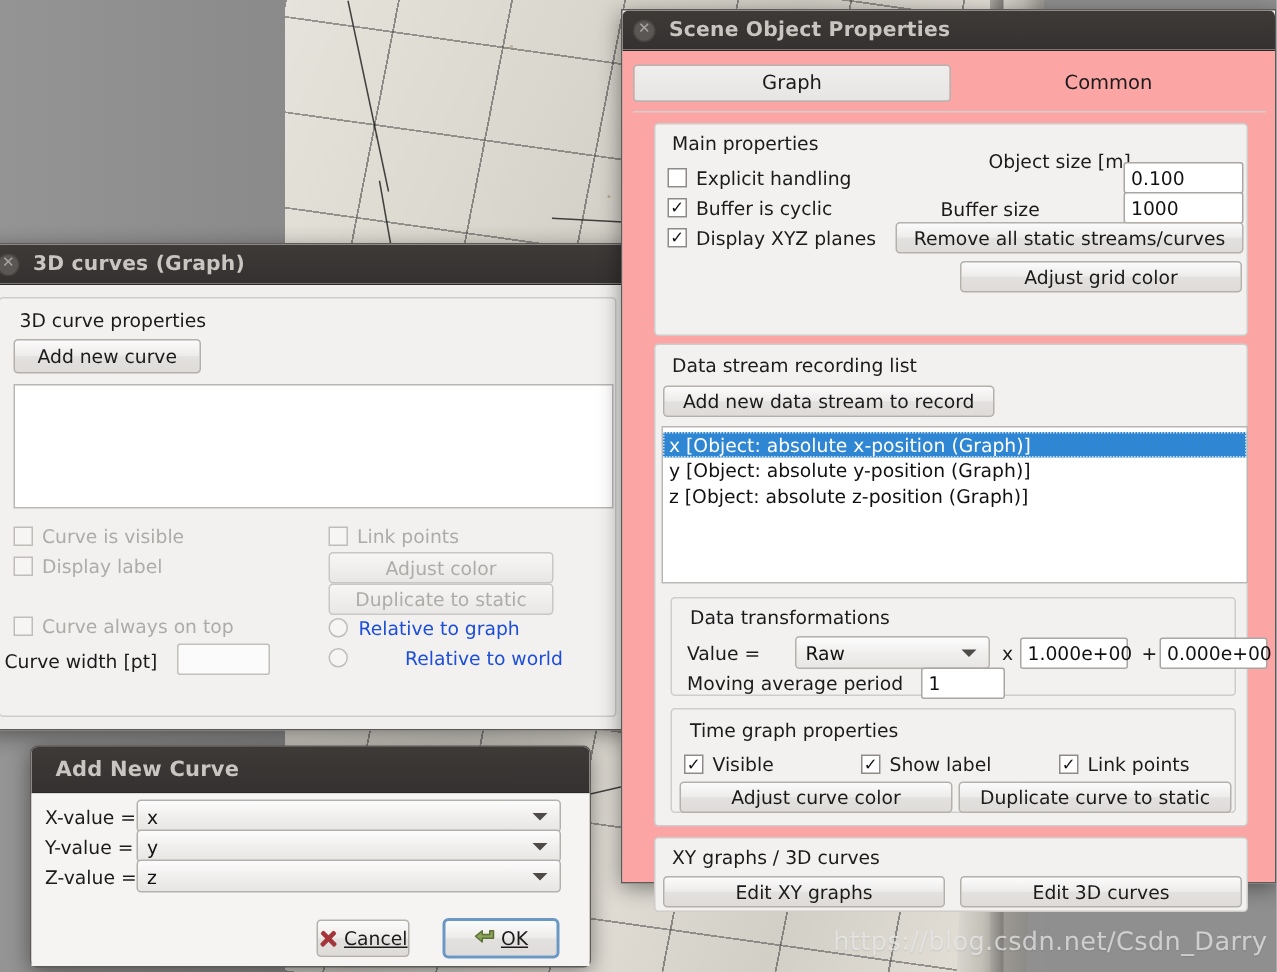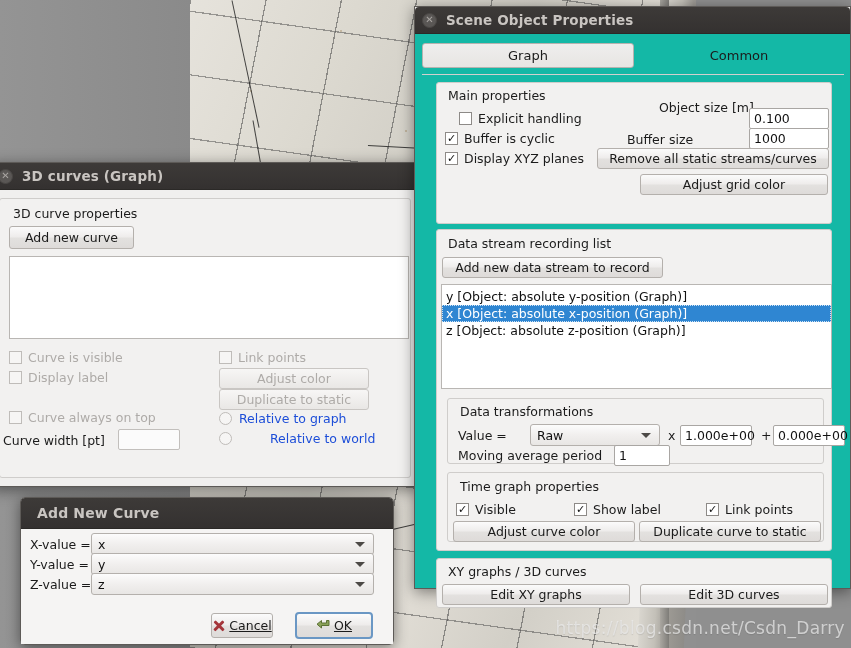--- a/index.html
+++ b/index.html
@@ -318,32 +318,32 @@
       <div class="field empty" style="left:127px; top:239px; width:62px;"></div>
     </div>
   </div>
 
   <div class="window" style="left:414px; top:6px; width:437px; height:583px;">
     <div class="titlebar">
       <div class="titlebar-close">✕</div>
       <div class="titlebar-title">Scene Object Properties</div>
     </div>
 
-    <div style="position:absolute; left:0; top:27px; right:0; bottom:0; background:#14b8a6;">
+    <div style="position:absolute; left:0; top:27px; right:0; bottom:0; background:#fca5a5;">
 
       <div class="tabbar" style="left:7px; top:9px; width:422px;">
         <div class="tab active">Graph</div>
         <div class="tab">Common</div>
       </div>
       <div class="tab-underline" style="left:7px; top:40px; width:422px;"></div>
 
       <div class="groupbox" style="left:21px; top:48px; width:396px; height:142px;"></div>
       <div class="static-label" style="left:33px; top:54px;">Main properties</div>
 
-      <div class="chk" style="left:44px; top:77px;">
+      <div class="chk" style="left:30px; top:77px;">
         <span class="box"></span>
         <span class="lbl">Explicit handling</span>
       </div>
       <div class="chk" style="left:30px; top:97px;">
         <span class="box">✓</span>
         <span class="lbl">Buffer is cyclic</span>
       </div>
       <div class="chk" style="left:30px; top:117px;">
         <span class="box">✓</span>
         <span class="lbl">Display XYZ planes</span>
@@ -358,22 +358,22 @@
       <div class="btn" style="position:absolute; left:182px; top:114px; width:232px; height:21px;">Remove all static streams/curves</div>
 
       <div class="btn" style="position:absolute; left:225px; top:140px; width:188px; height:21px;">Adjust grid color</div>
 
       <div class="groupbox" style="left:21px; top:195px; width:396px; height:322px;"></div>
       <div class="static-label" style="left:33px; top:202px;">Data stream recording list</div>
 
       <div class="btn" style="position:absolute; left:27px; top:223px; width:221px; height:21px;">Add new data stream to record</div>
 
       <div class="listbox" style="left:26px; top:250px; width:391px; height:105px; padding:3px 0 0 0;">
+        <div class="list-item selected">x [Object: absolute x-position (Graph)]</div>
         <div class="list-item">y [Object: absolute y-position (Graph)]</div>
-        <div class="list-item selected">x [Object: absolute x-position (Graph)]</div>
         <div class="list-item">z [Object: absolute z-position (Graph)]</div>
       </div>
 
       <div class="groupbox" style="left:32px; top:364px; width:377px; height:66px; background:#f2f1f0;"></div>
       <div class="static-label" style="left:45px; top:370px;">Data transformations</div>
 
       <div class="static-label" style="left:43px; top:394px;">Value =</div>
       <div class="combo" style="left:115px; top:390px; width:130px;">
         <span>Raw</span>
         <span class="arrow"></span>

